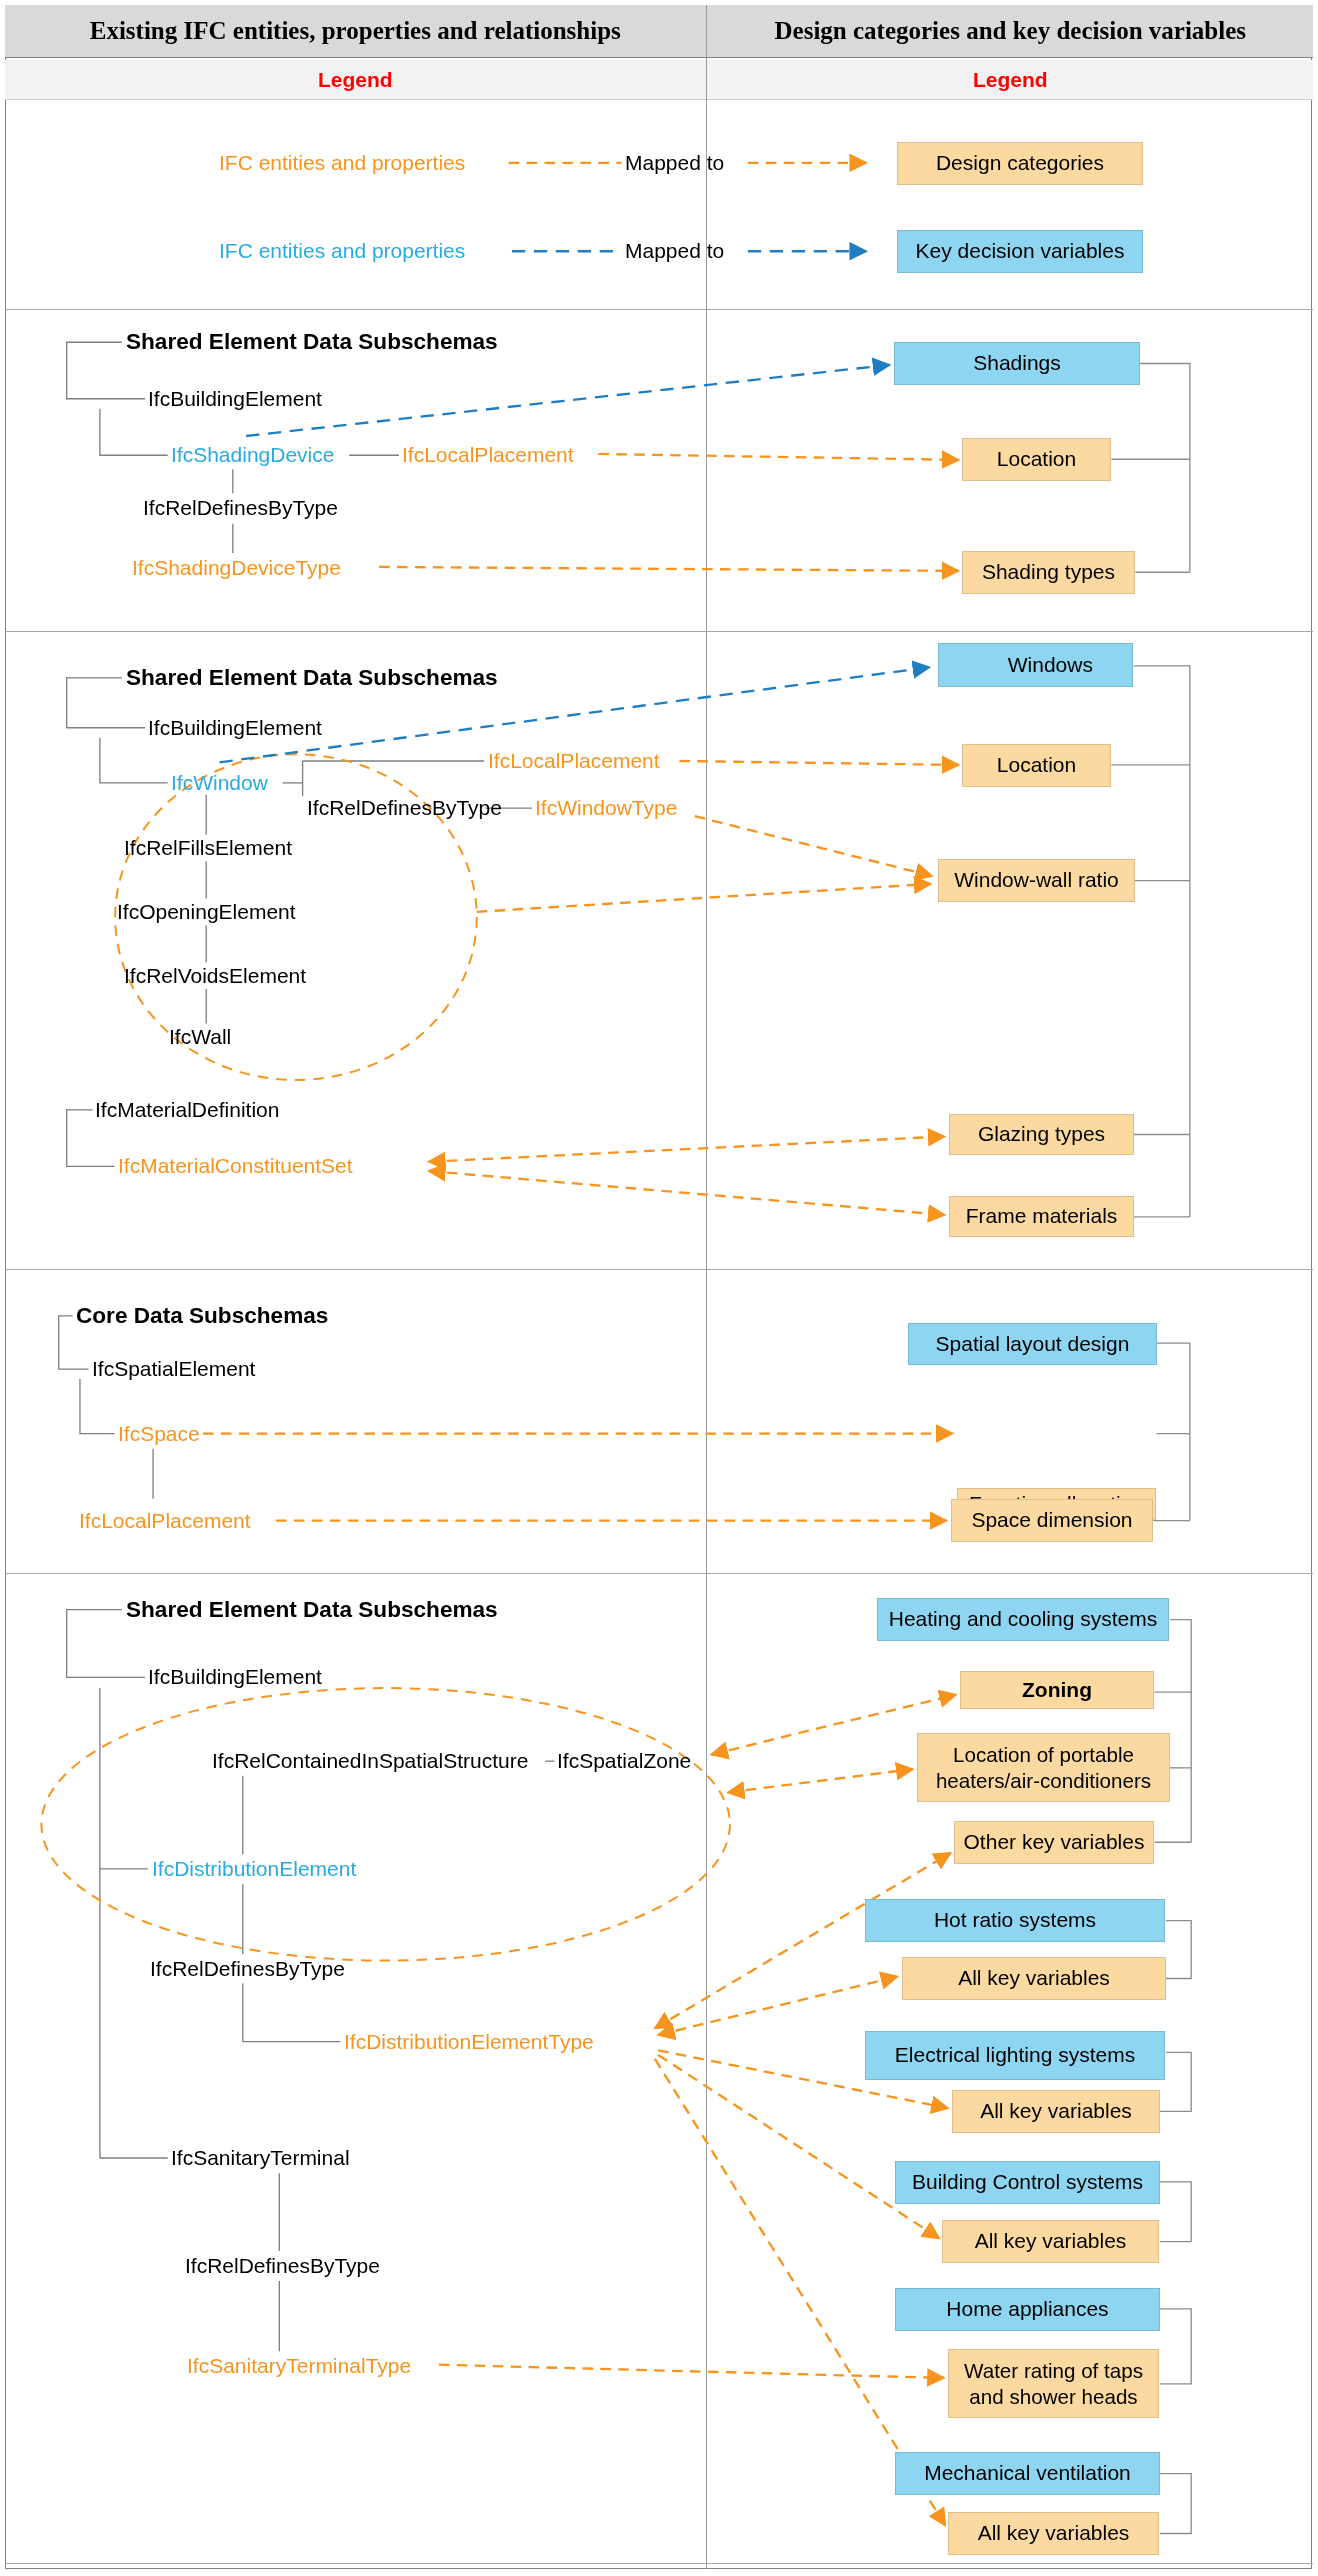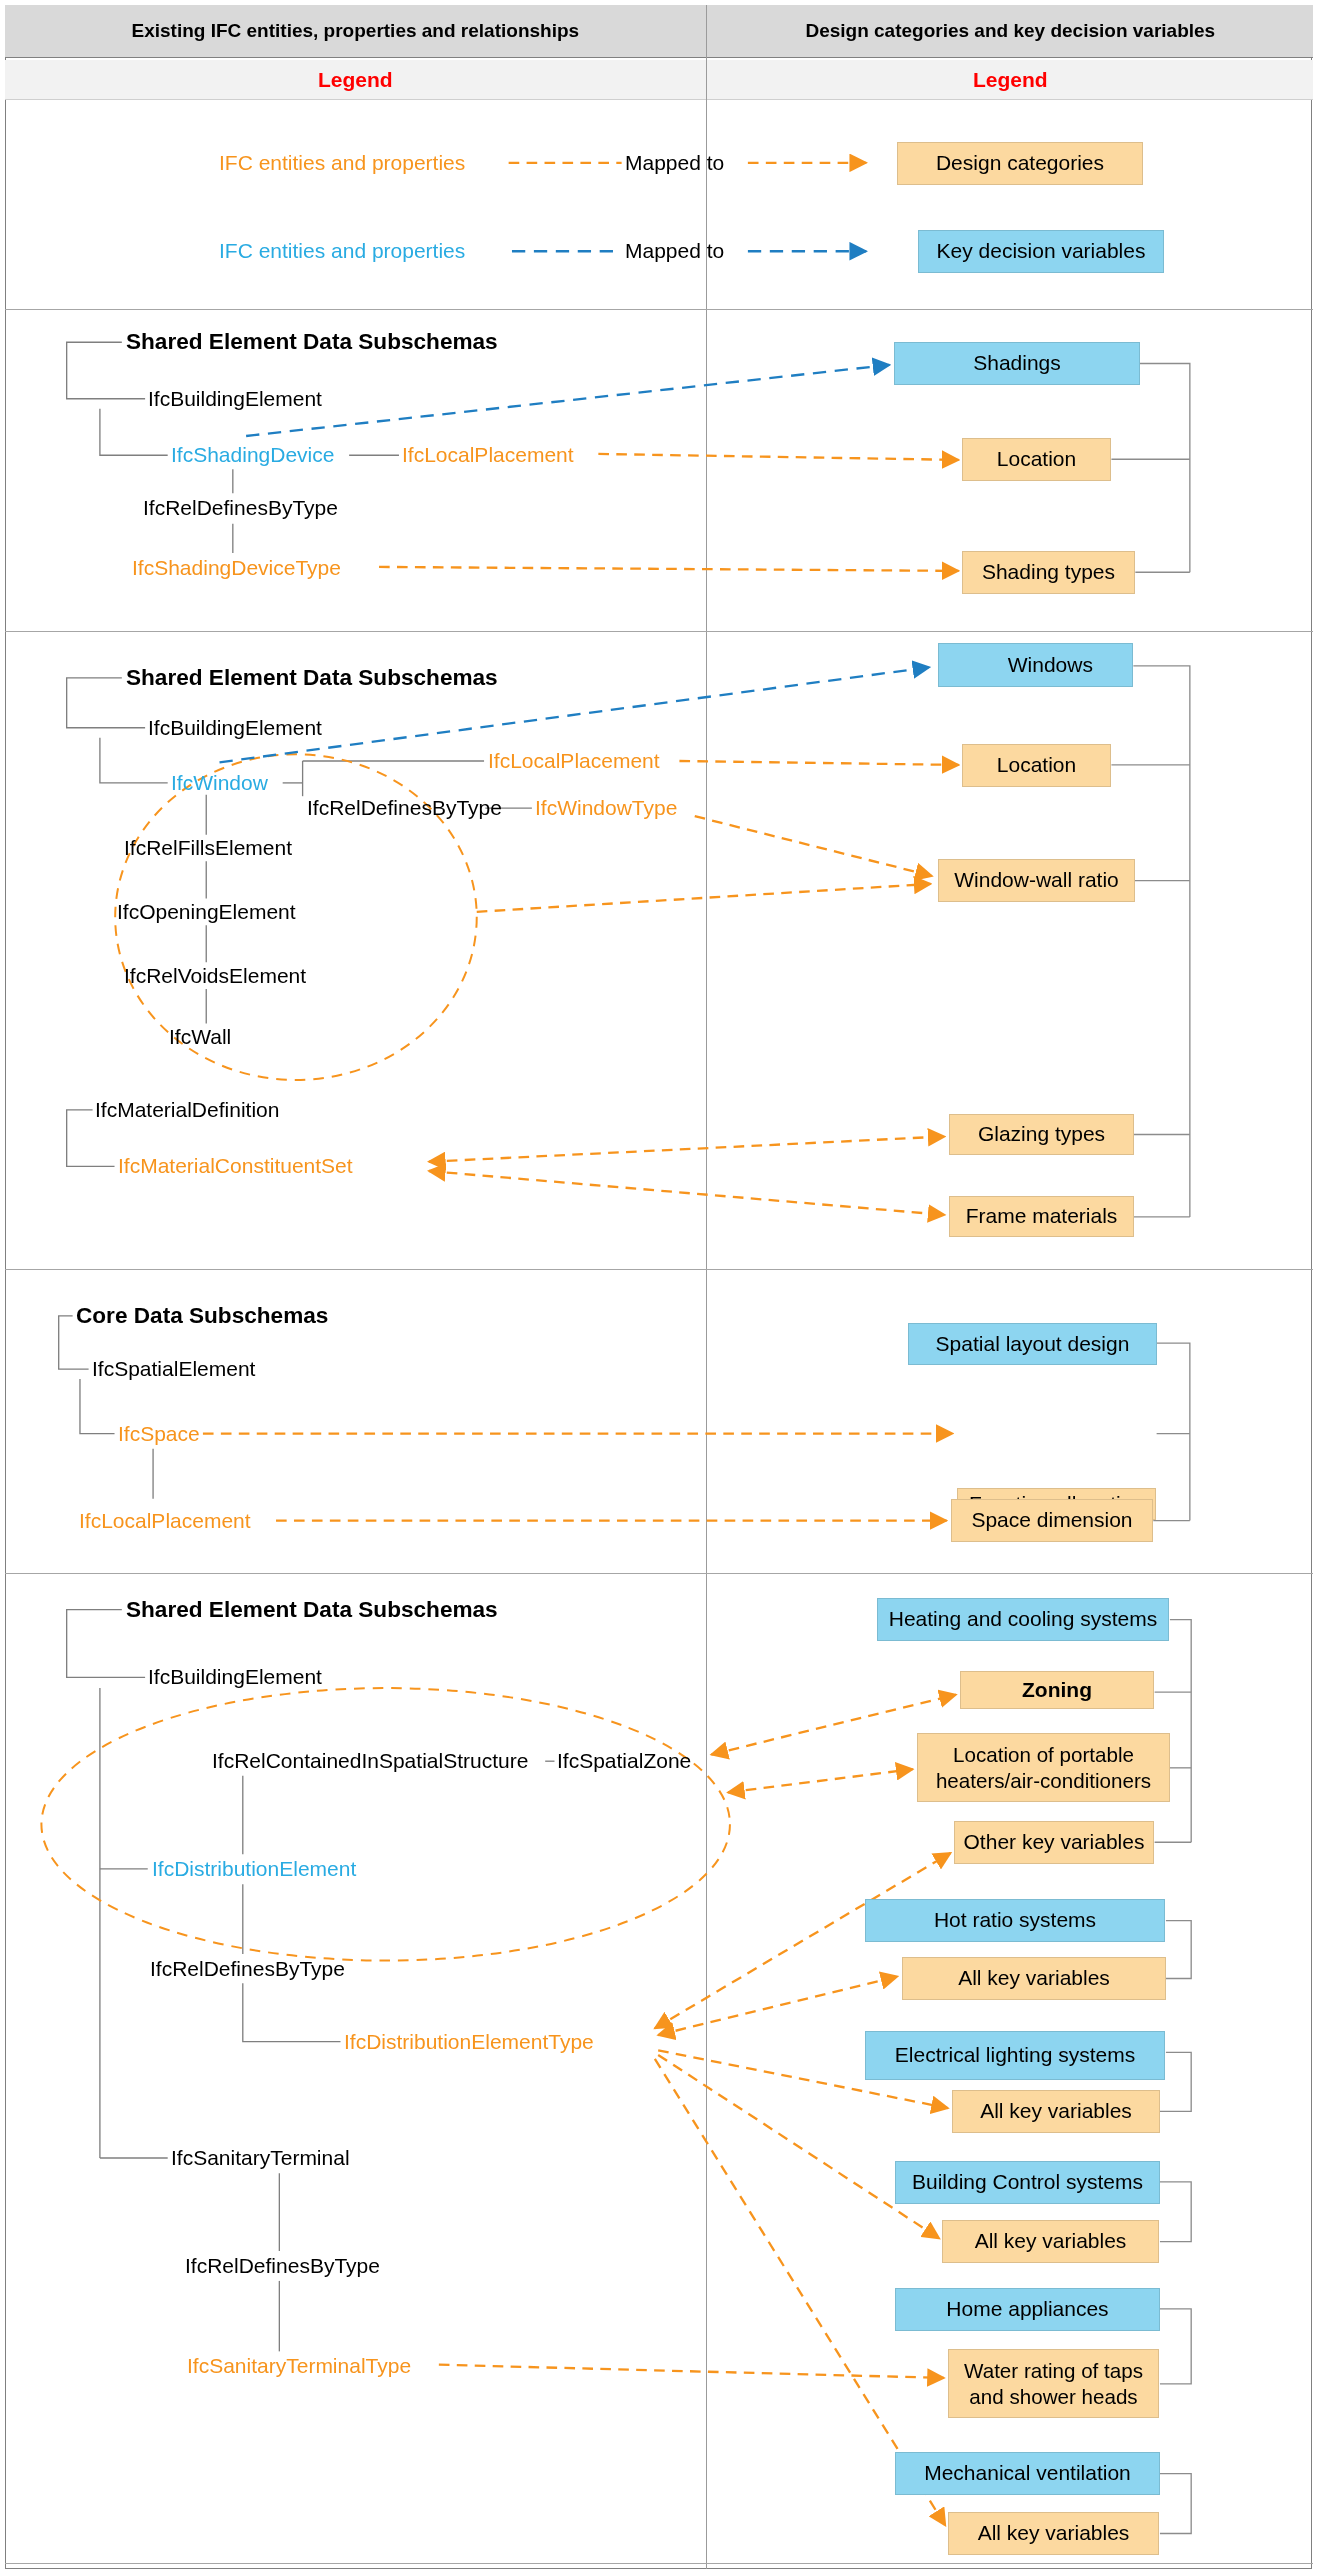--- a/index.html
+++ b/index.html
@@ -2,21 +2,21 @@
 <html style="font-size:10.6px"><head>
 <meta charset="utf-8">
 <style>
   html,body{margin:0;padding:0;background:#fff;}
   body{font-family:"Liberation Sans",sans-serif;color:#000;}
   #stage{position:relative;width:1319px;height:2576px;background:#fff;overflow:hidden;}
   .frame{position:absolute;left:5.3px;top:5.3px;width:1307px;height:2564px;border:1.3px solid #808080;box-sizing:border-box;}
   .band{position:absolute;left:5.3px;width:1308px;box-sizing:border-box;z-index:1;}
   .hdr{top:5.3px;height:53px;background:#d9d9d9;border-bottom:1.3px solid #808080;}
   .lgd{top:60px;height:40px;background:#f2f2f2;border-bottom:0.7px solid #cfcfcf;}
-  .hcell{position:absolute;top:0;height:100%;display:flex;align-items:center;justify-content:center;font-weight:bold;font-size:19px;color:#000;}
+  .hcell{position:absolute;top:0;height:100%;display:flex;align-items:center;justify-content:center;font-weight:bold;font-size:25px;color:#000;font-family:Liberation Serif, serif;}
   .lcell{position:absolute;top:0;height:100%;display:flex;align-items:center;justify-content:center;font-weight:bold;font-size:21px;color:#ff0000;}
   .vdiv{position:absolute;left:706px;top:5.3px;width:1.3px;height:2564px;background:#9b9b9b;z-index:1;}
   .hdivider{position:absolute;left:5.3px;width:1308px;height:1.3px;background:#a6a6a6;z-index:1;}
   svg.wires{position:absolute;left:0;top:0;z-index:2;}
   .t{position:absolute;white-space:nowrap;font-size:21px;transform:translateY(-50%);z-index:3;}
   .bt{font-weight:bold;font-size:22.6px;color:#000;}
   .k{color:#000;}
   .o{color:#f7941d;}
   .c{color:#29abe2;}
   .b{position:absolute;display:flex;align-items:center;justify-content:center;text-align:center;font-size:21px;color:#000;box-sizing:border-box;z-index:3;line-height:1.25;padding:1.3px 5.3px;}
@@ -159,21 +159,21 @@
       <path d="M660,3558 L1420,3578" marker-end="url(#mo)"></path>
     </g>
   </svg>
 
   <span class="t o" style="left:219px;top:163px;">IFC entities and properties</span>
   <span class="t k" style="left:625px;top:163px;">Mapped to</span>
   <div class="b ob" style="left:897px;top:142px;width:246px;height:43px;">Design categories</div>
 
   <span class="t c" style="left:219px;top:251px;">IFC entities and properties</span>
   <span class="t k" style="left:625px;top:251px;">Mapped to</span>
-  <div class="b bb" style="left:897px;top:230px;width:246px;height:43px;margin-left:21px;">Key decision variables</div>
+  <div class="b bb" style="left:897px;top:230px;width:246px;height:43px;">Key decision variables</div>
 
   <span class="t bt" style="left:126px;top:342px;">Shared Element Data Subschemas</span>
   <span class="t k" style="left:148px;top:399px;">IfcBuildingElement</span>
   <span class="t c" style="left:171px;top:455px;">IfcShadingDevice</span>
   <span class="t o" style="left:402px;top:455px;">IfcLocalPlacement</span>
   <span class="t k" style="left:143px;top:508px;">IfcRelDefinesByType</span>
   <span class="t o" style="left:132px;top:568px;">IfcShadingDeviceType</span>
   <div class="b bb" style="left:894px;top:342px;width:246px;height:43px;">Shadings</div>
   <div class="b ob" style="left:962px;top:438px;width:149px;height:43px;">Location</div>
   <div class="b ob" style="left:962px;top:551px;width:173px;height:43px;">Shading types</div>

